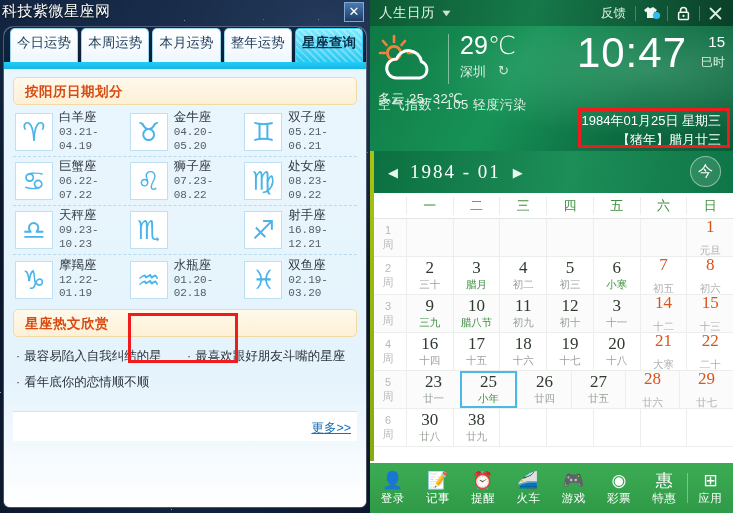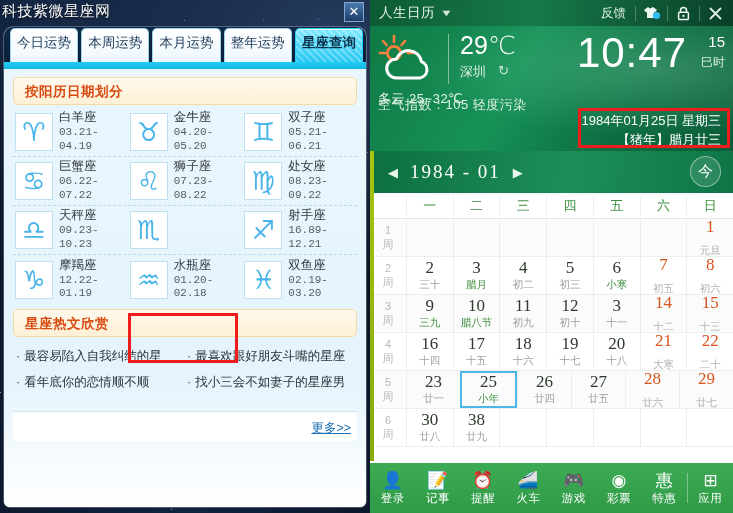--- a/index.html
+++ b/index.html
@@ -444,21 +444,20 @@
                 <div class="sign-date">02.19-03.20</div>
               </div>
             </div>
           </div>
         </div>
       <div class="section-head" id="hot-head">星座热文欣赏</div>
       <div id="hot-list">
           <div class="hot-item">最容易陷入自我纠结的星</div>
           <div class="hot-item">最喜欢跟好朋友斗嘴的星座</div>
           <div class="hot-item">看年底你的恋情顺不顺</div>
-          <div class="hot-item">找小三会不如妻子的星座男</div>
         </div>
       <div id="more-bar">
         <span id="more-link">更多&gt;&gt;</span>
       </div>
     </div>
   </div>
 
   <div id="hl-sign"></div>
 </div>
 

